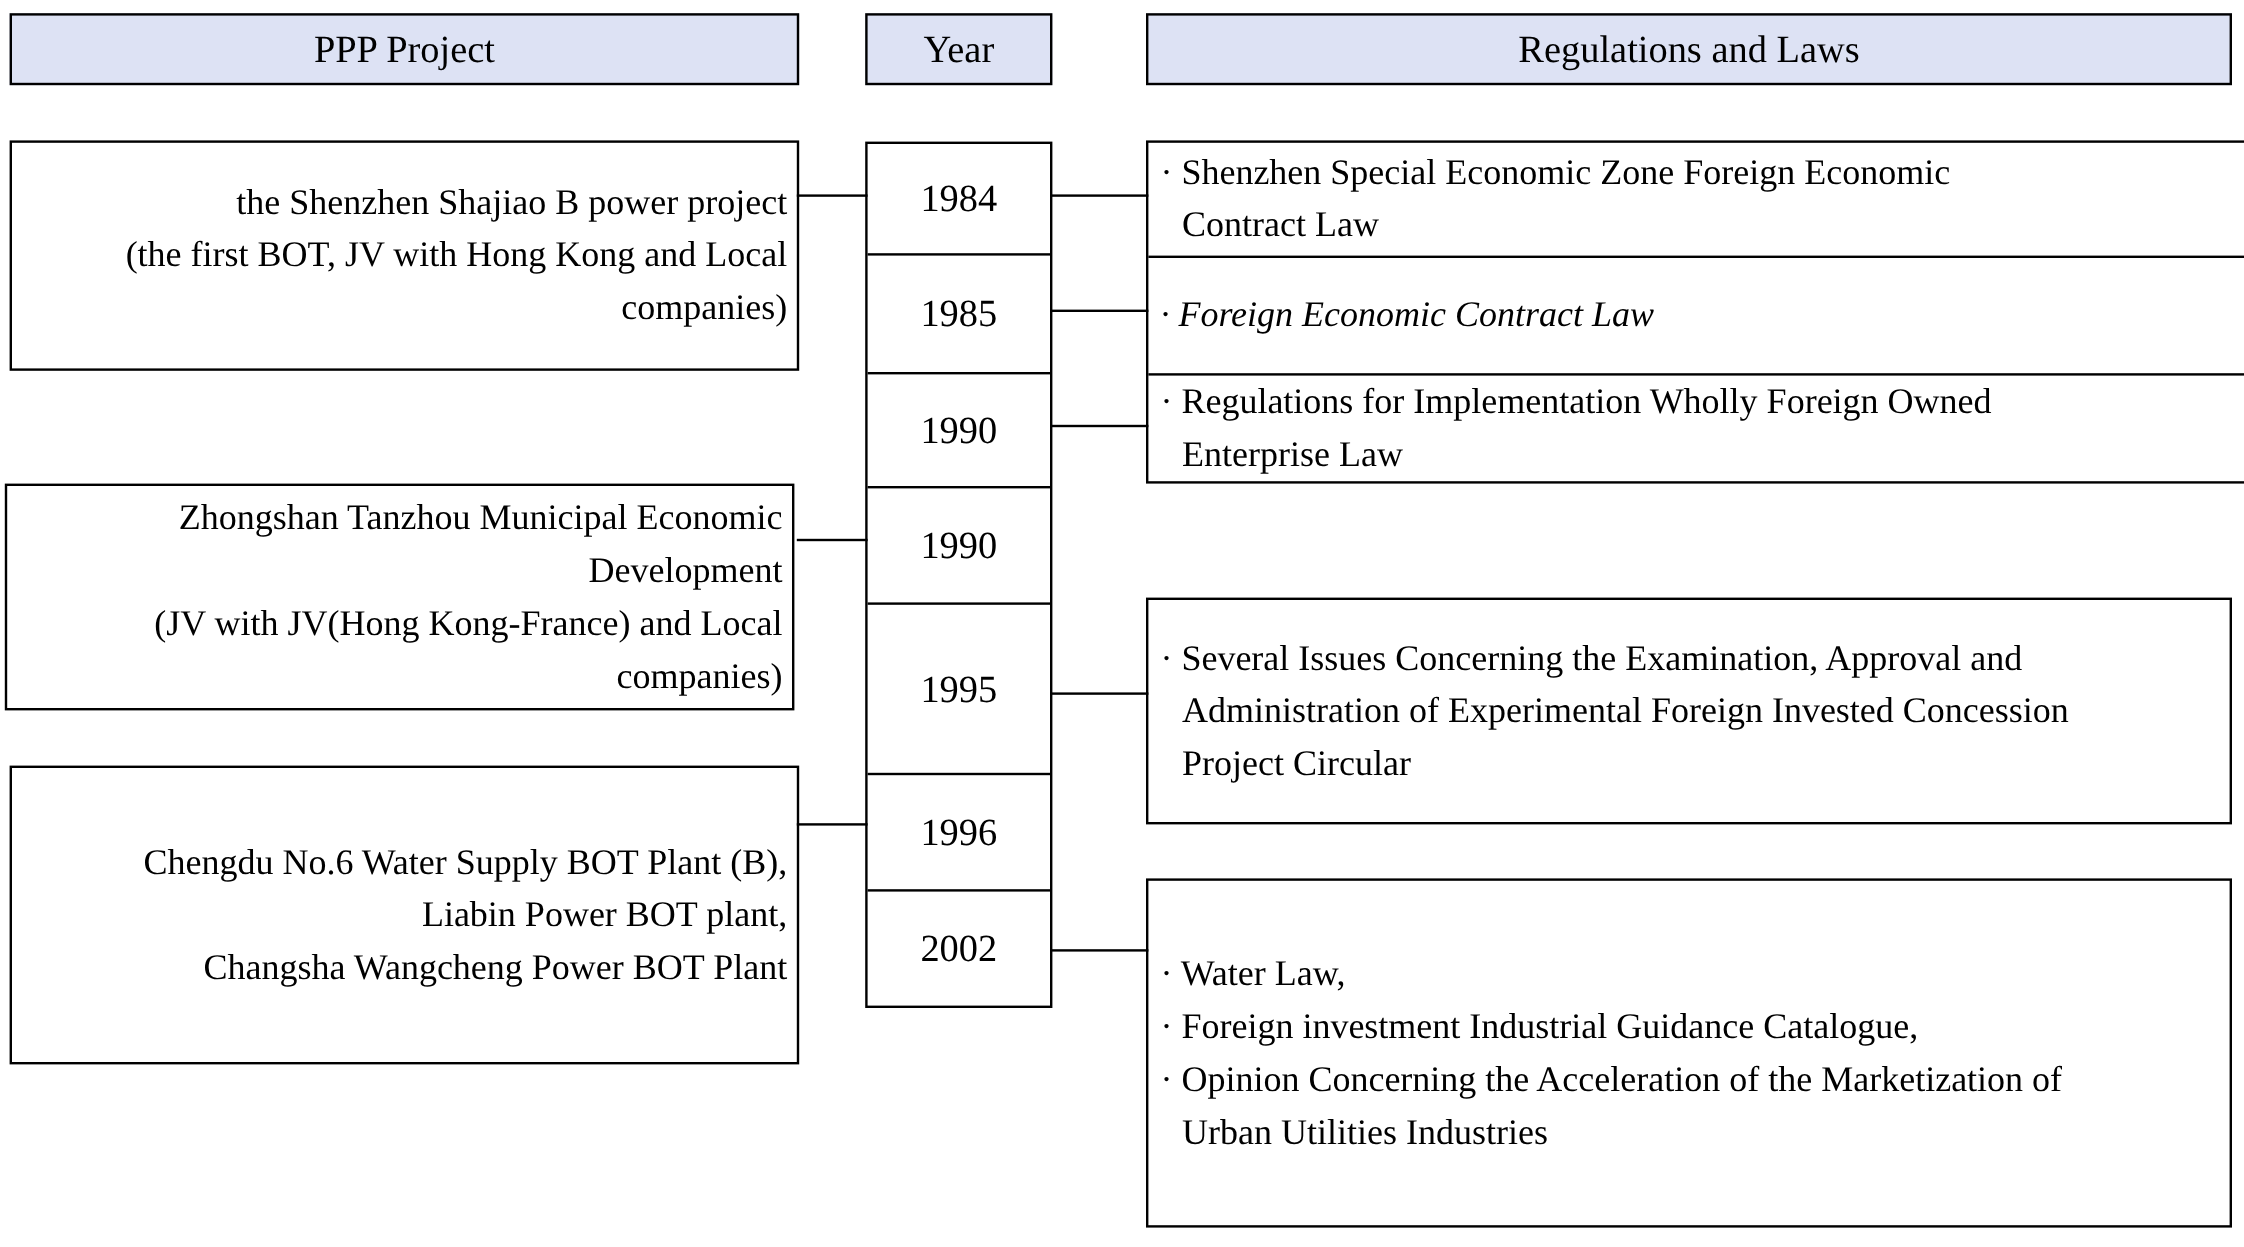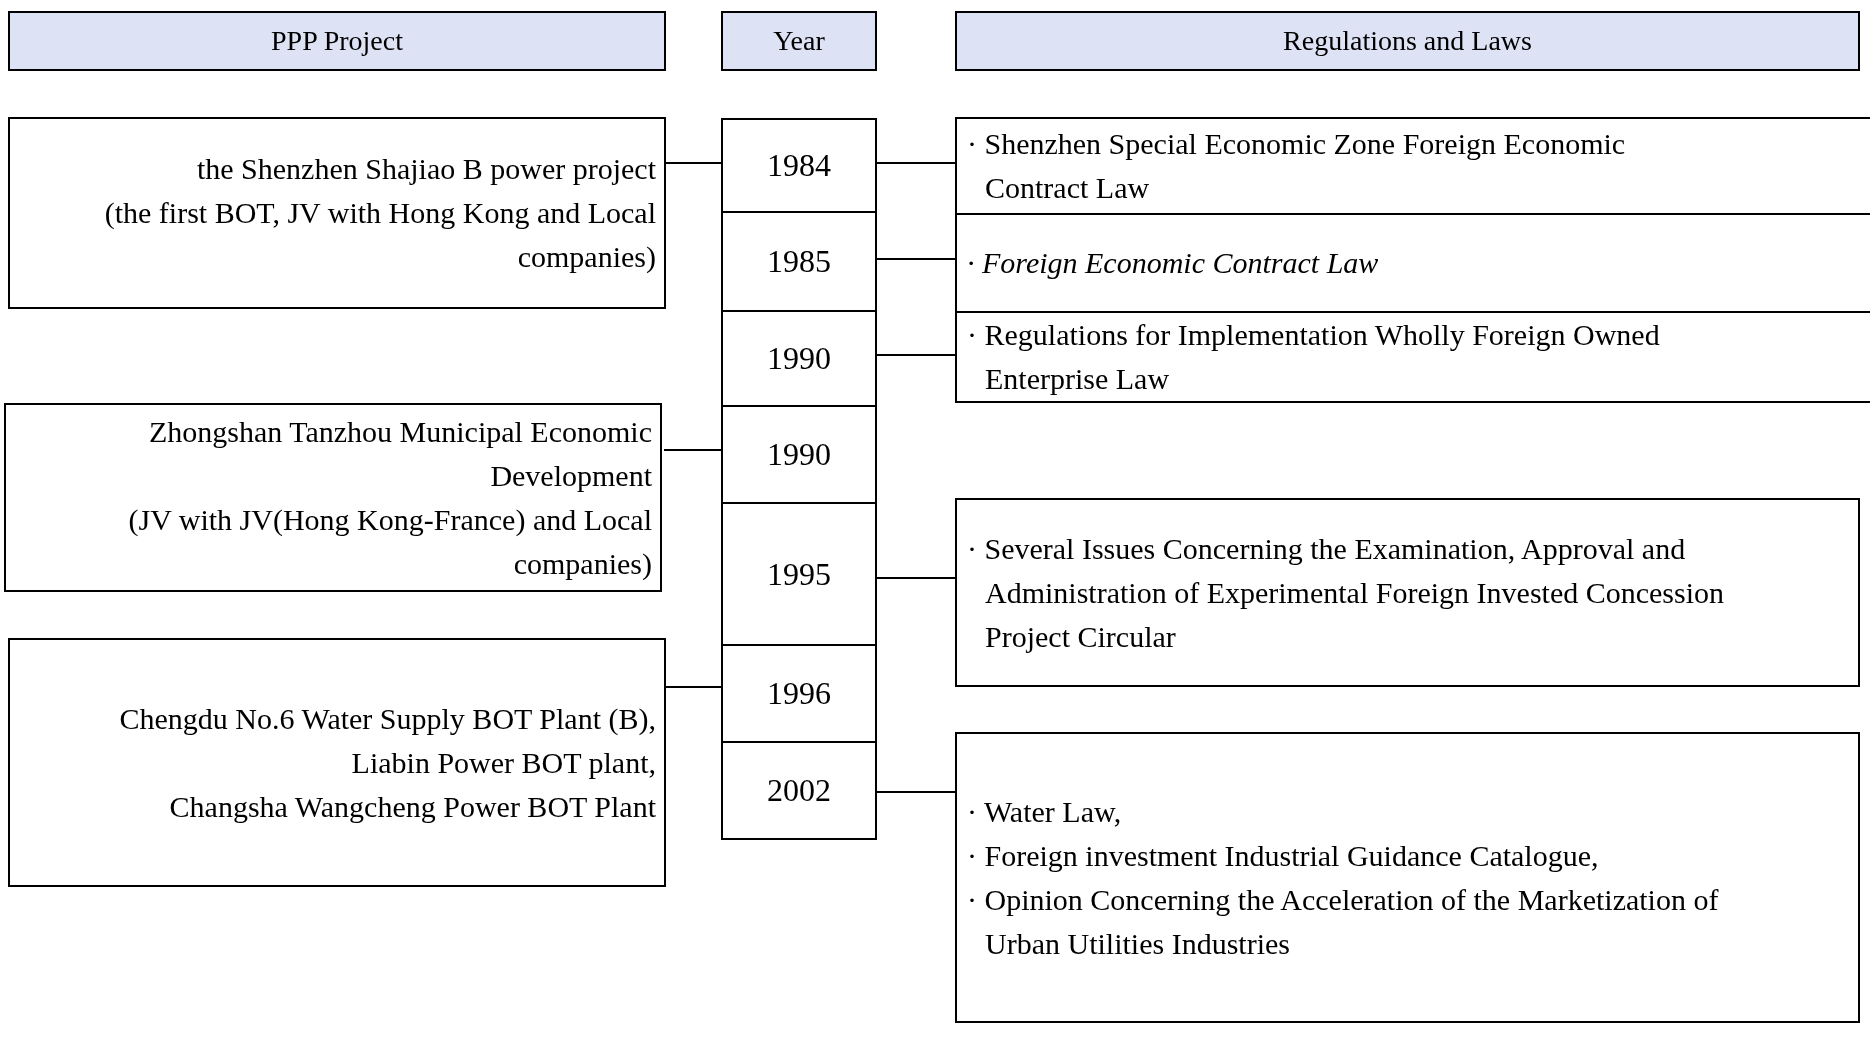--- a/index.html
+++ b/index.html
@@ -18,21 +18,21 @@
   }
   .abs { position: absolute; box-sizing: border-box; }
   .box { border: 2px solid #000000; background: #ffffff; }
 
   
   .hdr {
     background: var(--header-fill, #dde2f4);
     display: flex;
     align-items: center;
     justify-content: center;
-    font-size: 28px;
+    font-size: 32px;
   }
 
   
   .proj {
     display: flex;
     align-items: center;
     justify-content: flex-end;
   }
   .proj .ptext {
     width: 100%;

